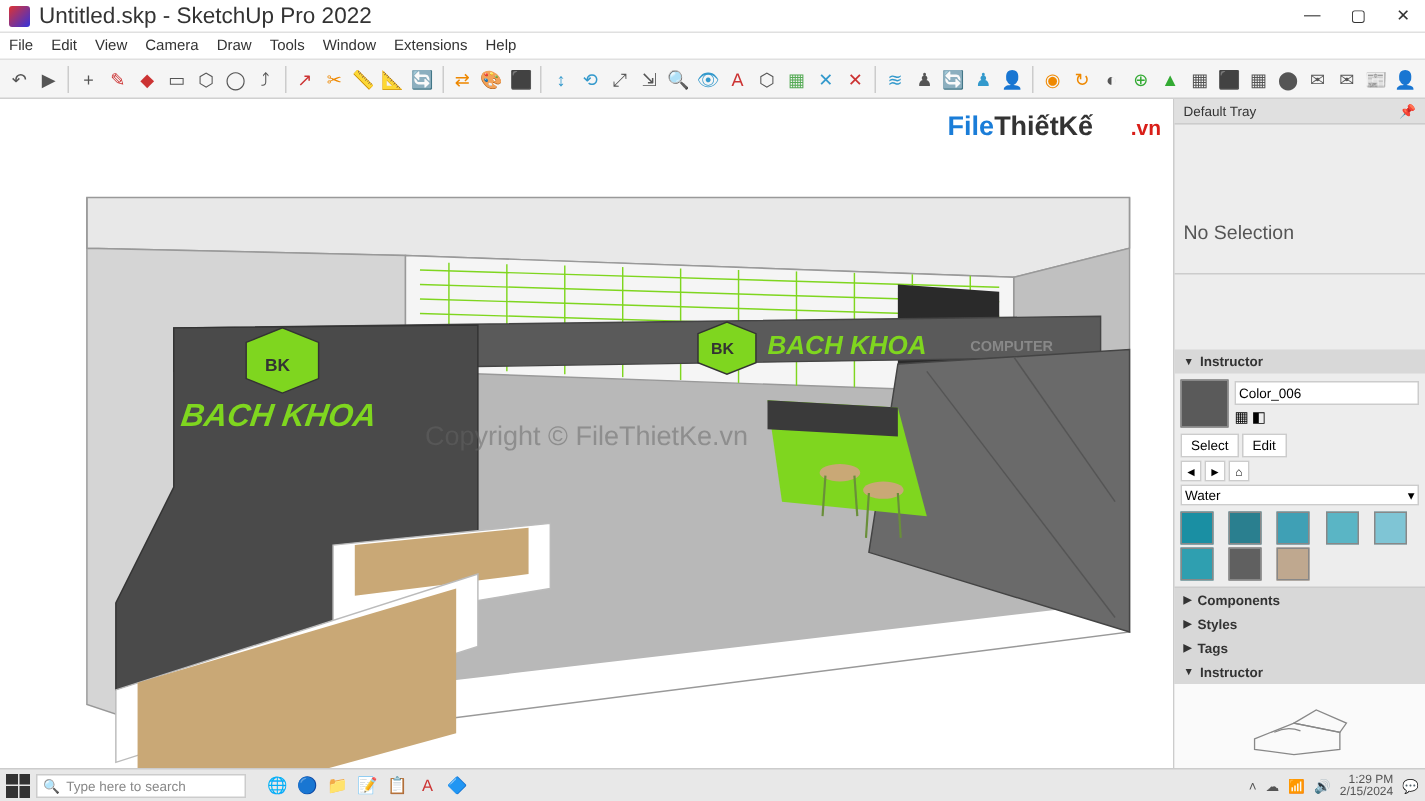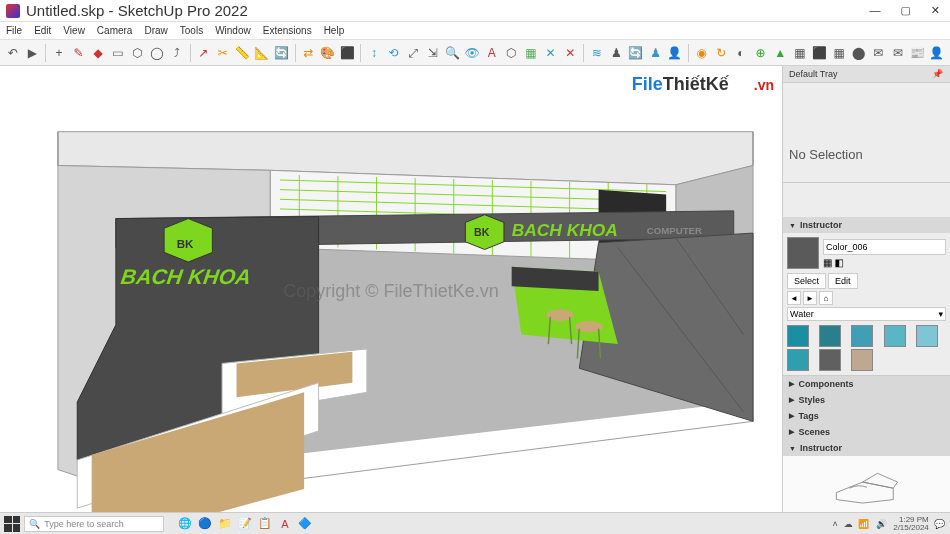--- a/index.html
+++ b/index.html
@@ -288,24 +288,20 @@
       </div>
     <div class="tray-section-header">
         <span class="arrow">▶</span>
         <span>Styles</span>
       </div>
     <div class="tray-section-header">
         <span class="arrow">▶</span>
         <span>Tags</span>
       </div>
     <div class="tray-section-header">
-        <span class="arrow">▶</span>
-        <span>Scenes</span>
-      </div>
-    <div class="tray-section-header">
         <span class="arrow">▼</span>
         <span>Instructor</span>
       </div>
     <div class="instructor-content">
       <svg viewBox="0 0 80 45">
         <polygon points="5,30 35,18 70,25 70,38 35,42 5,38" fill="none" stroke="#888"></polygon>
         <polygon points="35,18 52,8 75,18 70,25" fill="none" stroke="#888"></polygon>
         <path d="M 20 25 Q 30 20 40 24" fill="none" stroke="#888"></path>
       </svg>
     </div>

